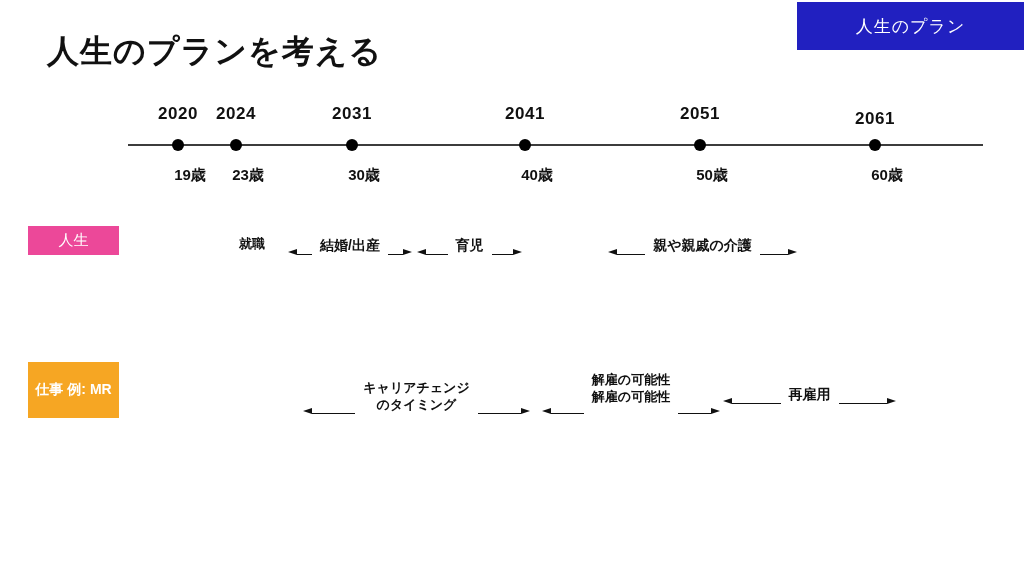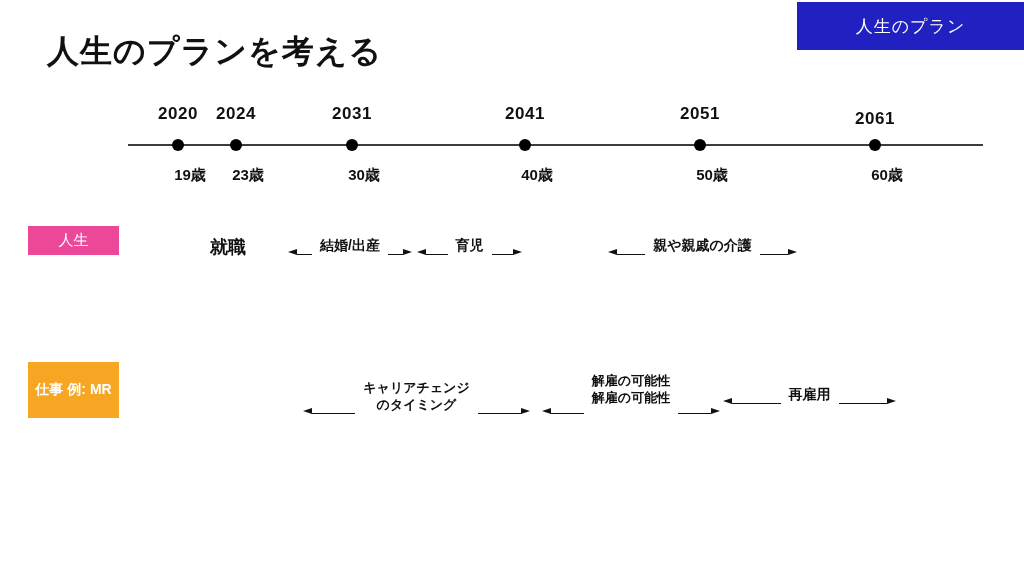--- a/index.html
+++ b/index.html
@@ -53,22 +53,22 @@
     align-items:center; justify-content:center; font-size:15px;
   }
   .work-badge {
     position:absolute; left:28px; top:362px; width:91px; height:56px;
     background:#f6a623; color:#ffffff; display:flex; 
     align-items:center; justify-content:center; gap:4px;
     font-size:14px; font-weight:700;
   }
 
   .event-label {
-    position:absolute; left:200px; top:235px; width:56px;
-    text-align:center; font-size:18px; font-weight:600; white-space:nowrap;
+    position:absolute; left:224px; top:235px; width:56px;
+    text-align:center; font-size:13px; font-weight:600; white-space:nowrap;
   }
 
   
   .span {
     position:absolute; height:24px; display:flex; align-items:flex-end;
   }
   .span .head { width:0; height:0; flex:0 0 auto; }
   .span .head.l {
     border-top:3.5px solid transparent; border-bottom:3.5px solid transparent;
     border-right:9px solid #111111;
@@ -77,21 +77,21 @@
     border-top:3.5px solid transparent; border-bottom:3.5px solid transparent;
     border-left:9px solid #111111;
   }
   .span .seg { flex:1 1 auto; height:1.5px; background:#111111; min-width:10px; }
   .span .lbl {
     flex:0 0 auto; padding:0 8px; font-size:14px; font-weight:600;
     white-space:nowrap; text-align:center;
   }
   .span.work { height:44px; }
   .span.work .lbl { font-size:13px; line-height:1.35;margin-top:32px; }
-  .span.work .lbl.raised { transform:translateY(-7px); }
+  .span.work .lbl.raised { transform:translateY(-7px);font-family:Liberation Mono, monospace; }
 
   .ls0 { left:288px; top:231px; width:124px; }
   .ls1 { left:417px; top:231px; width:105px; }
   .ls2 { left:608px; top:231px; width:189px; }
 
   .ws0 { left:303px; top:370px; width:227px; }
   .ws1 { left:542px; top:370px; width:178px; }
   .ws2 { left:723px; top:380px; width:173px; height:24px; }
 </style>
 </head>

